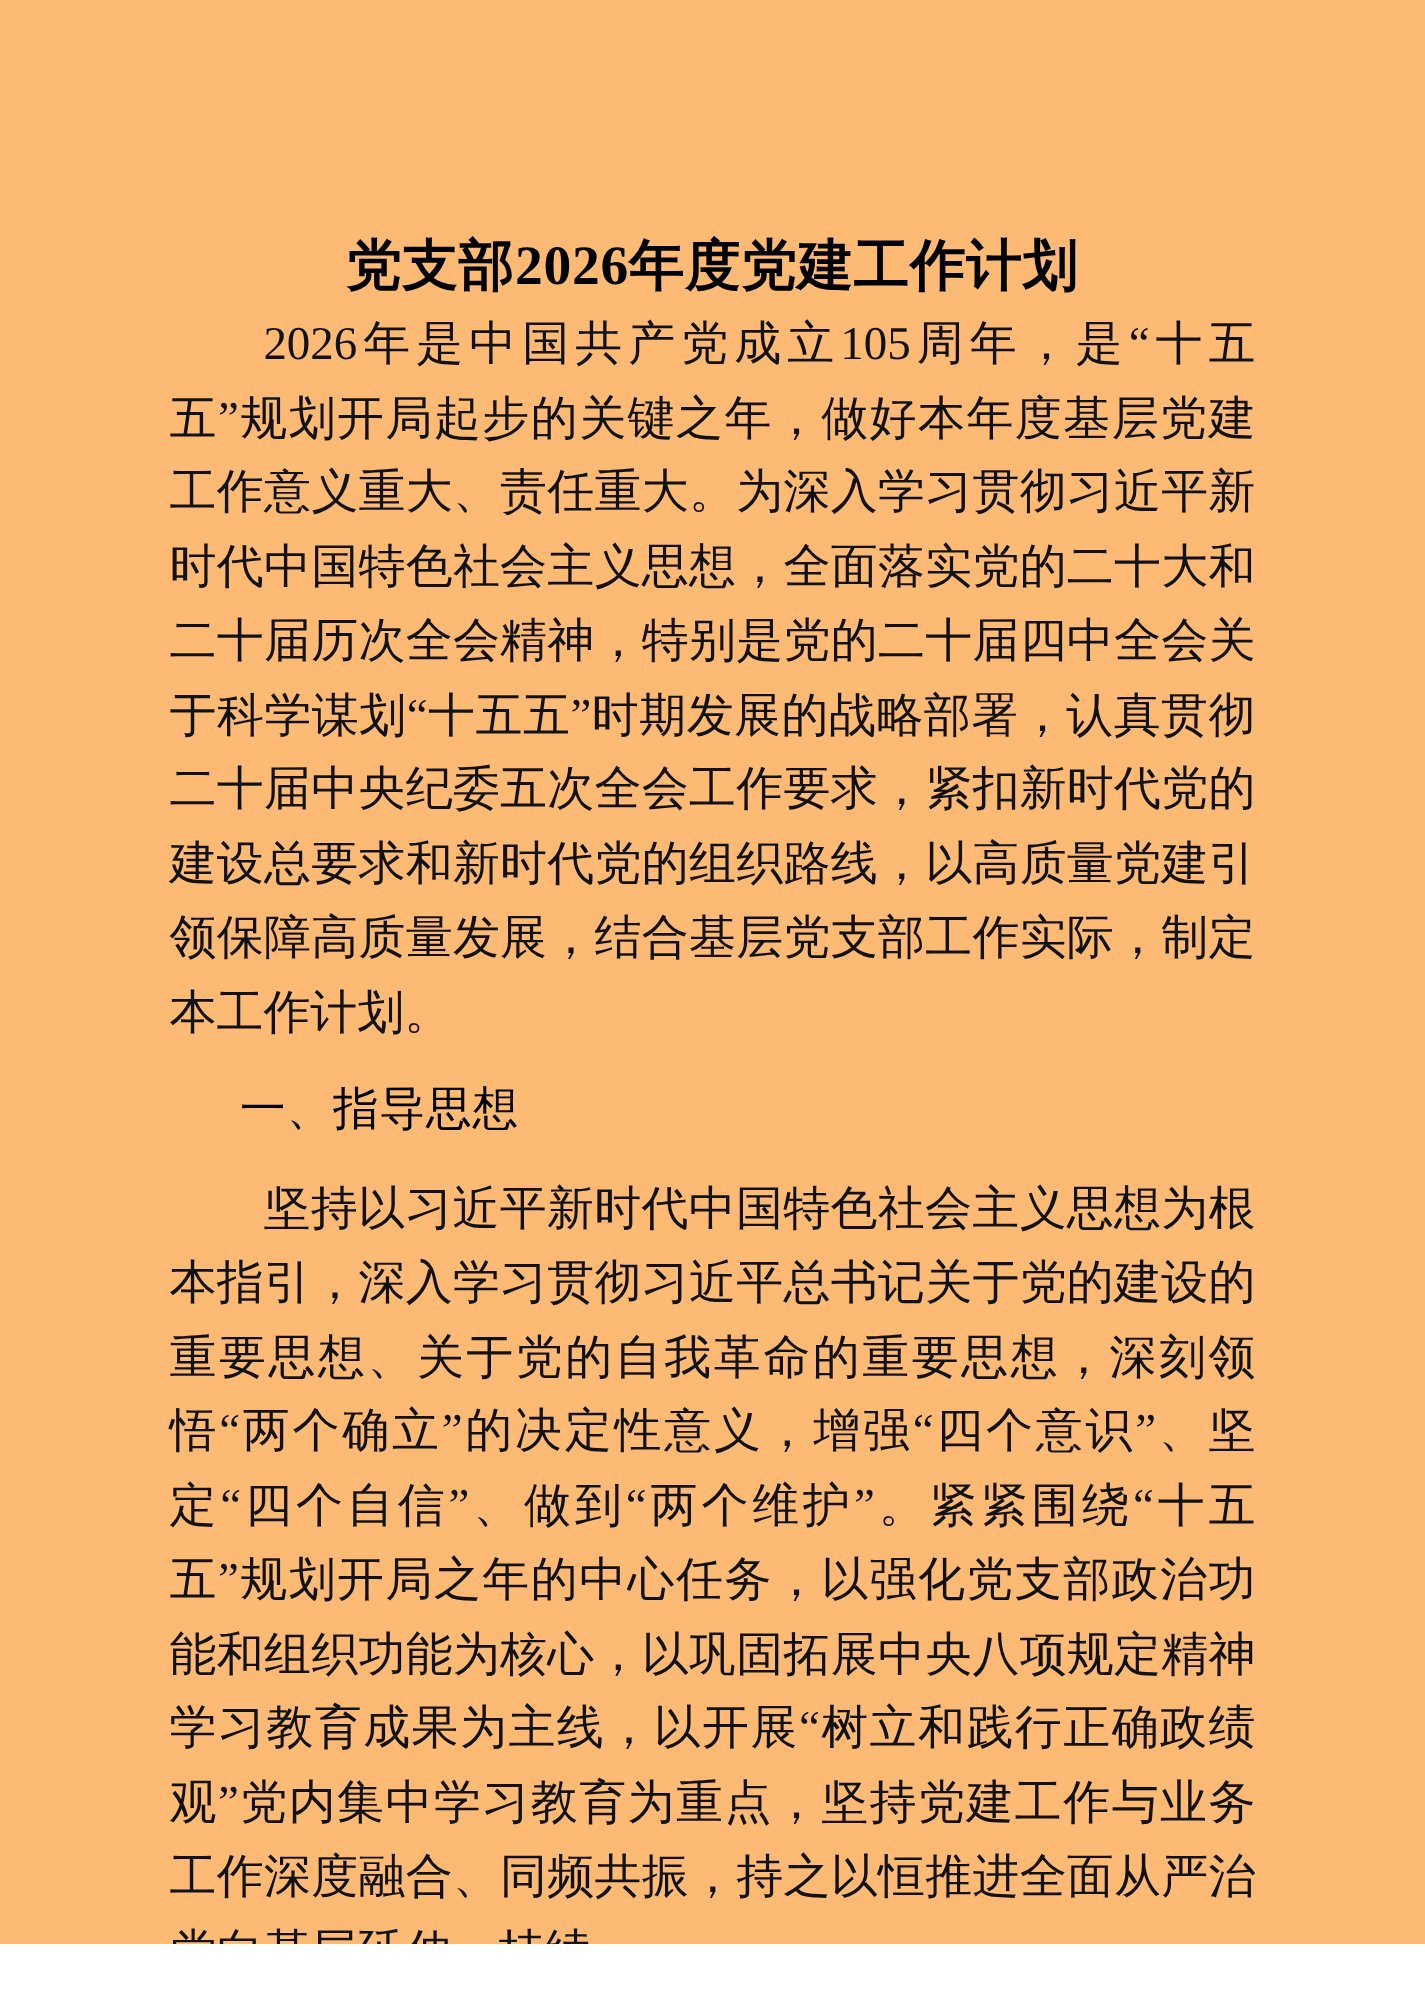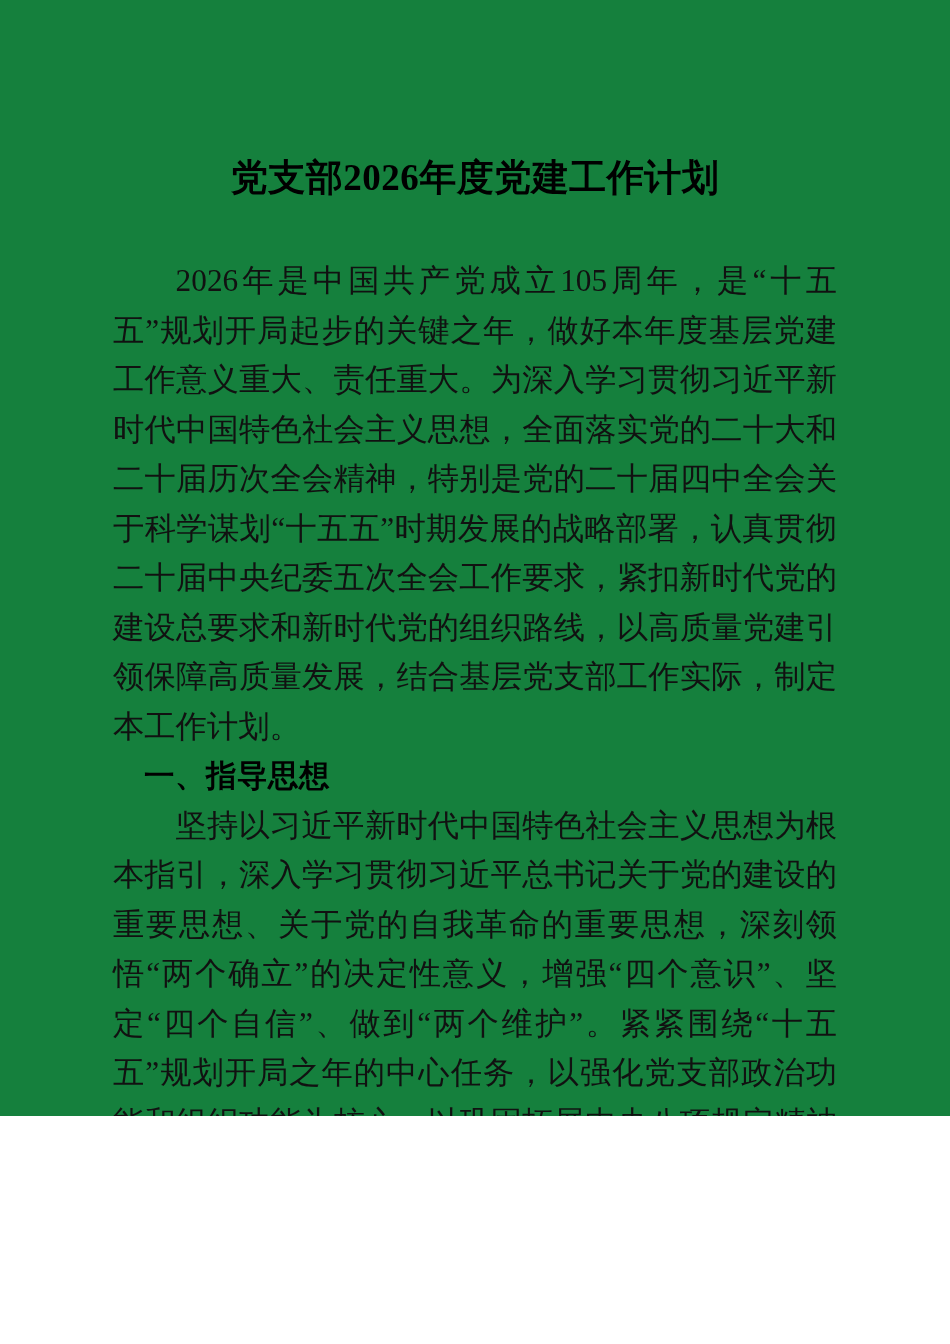--- a/index.html
+++ b/index.html
@@ -4,22 +4,22 @@
 <style>
   html, body {
     margin: 0;
     padding: 0;
     background: #ffffff;
   }
 
   .page {
     position: relative;
     width: 950px;
-    height: 1116px;
-    background: #15803d;
+    height: 1296px;
+    background: #fdba74;
     margin: 0 auto;
     overflow: hidden;
     box-sizing: border-box;
   }
 
   .doc-body {
     position: absolute;
     left: 113px;
     top: 0;
     width: 724px;
@@ -56,29 +56,28 @@
     line-height: 49.5px;
     color: #111111;
     text-align: justify;
     text-justify: inter-ideograph;
     text-indent: 62.6px;
     letter-spacing: 0px;
     word-break: break-all;
   }
 
   .para-first {
-    margin-top: 52px;
   }
 
   
   .section-heading {
-    margin: 0;
+    margin: 16px;
     padding: 0;
     font-family: "Liberation Sans", "DejaVu Sans", sans-serif;
-    font-weight: bold;
+    font-weight: normal;
     font-size: 30.5px;
     line-height: 49.5px;
     color: #000000;
     text-indent: 31px;
     letter-spacing: 0.5px;
   }
 </style>
 </head>
 <body>
 

